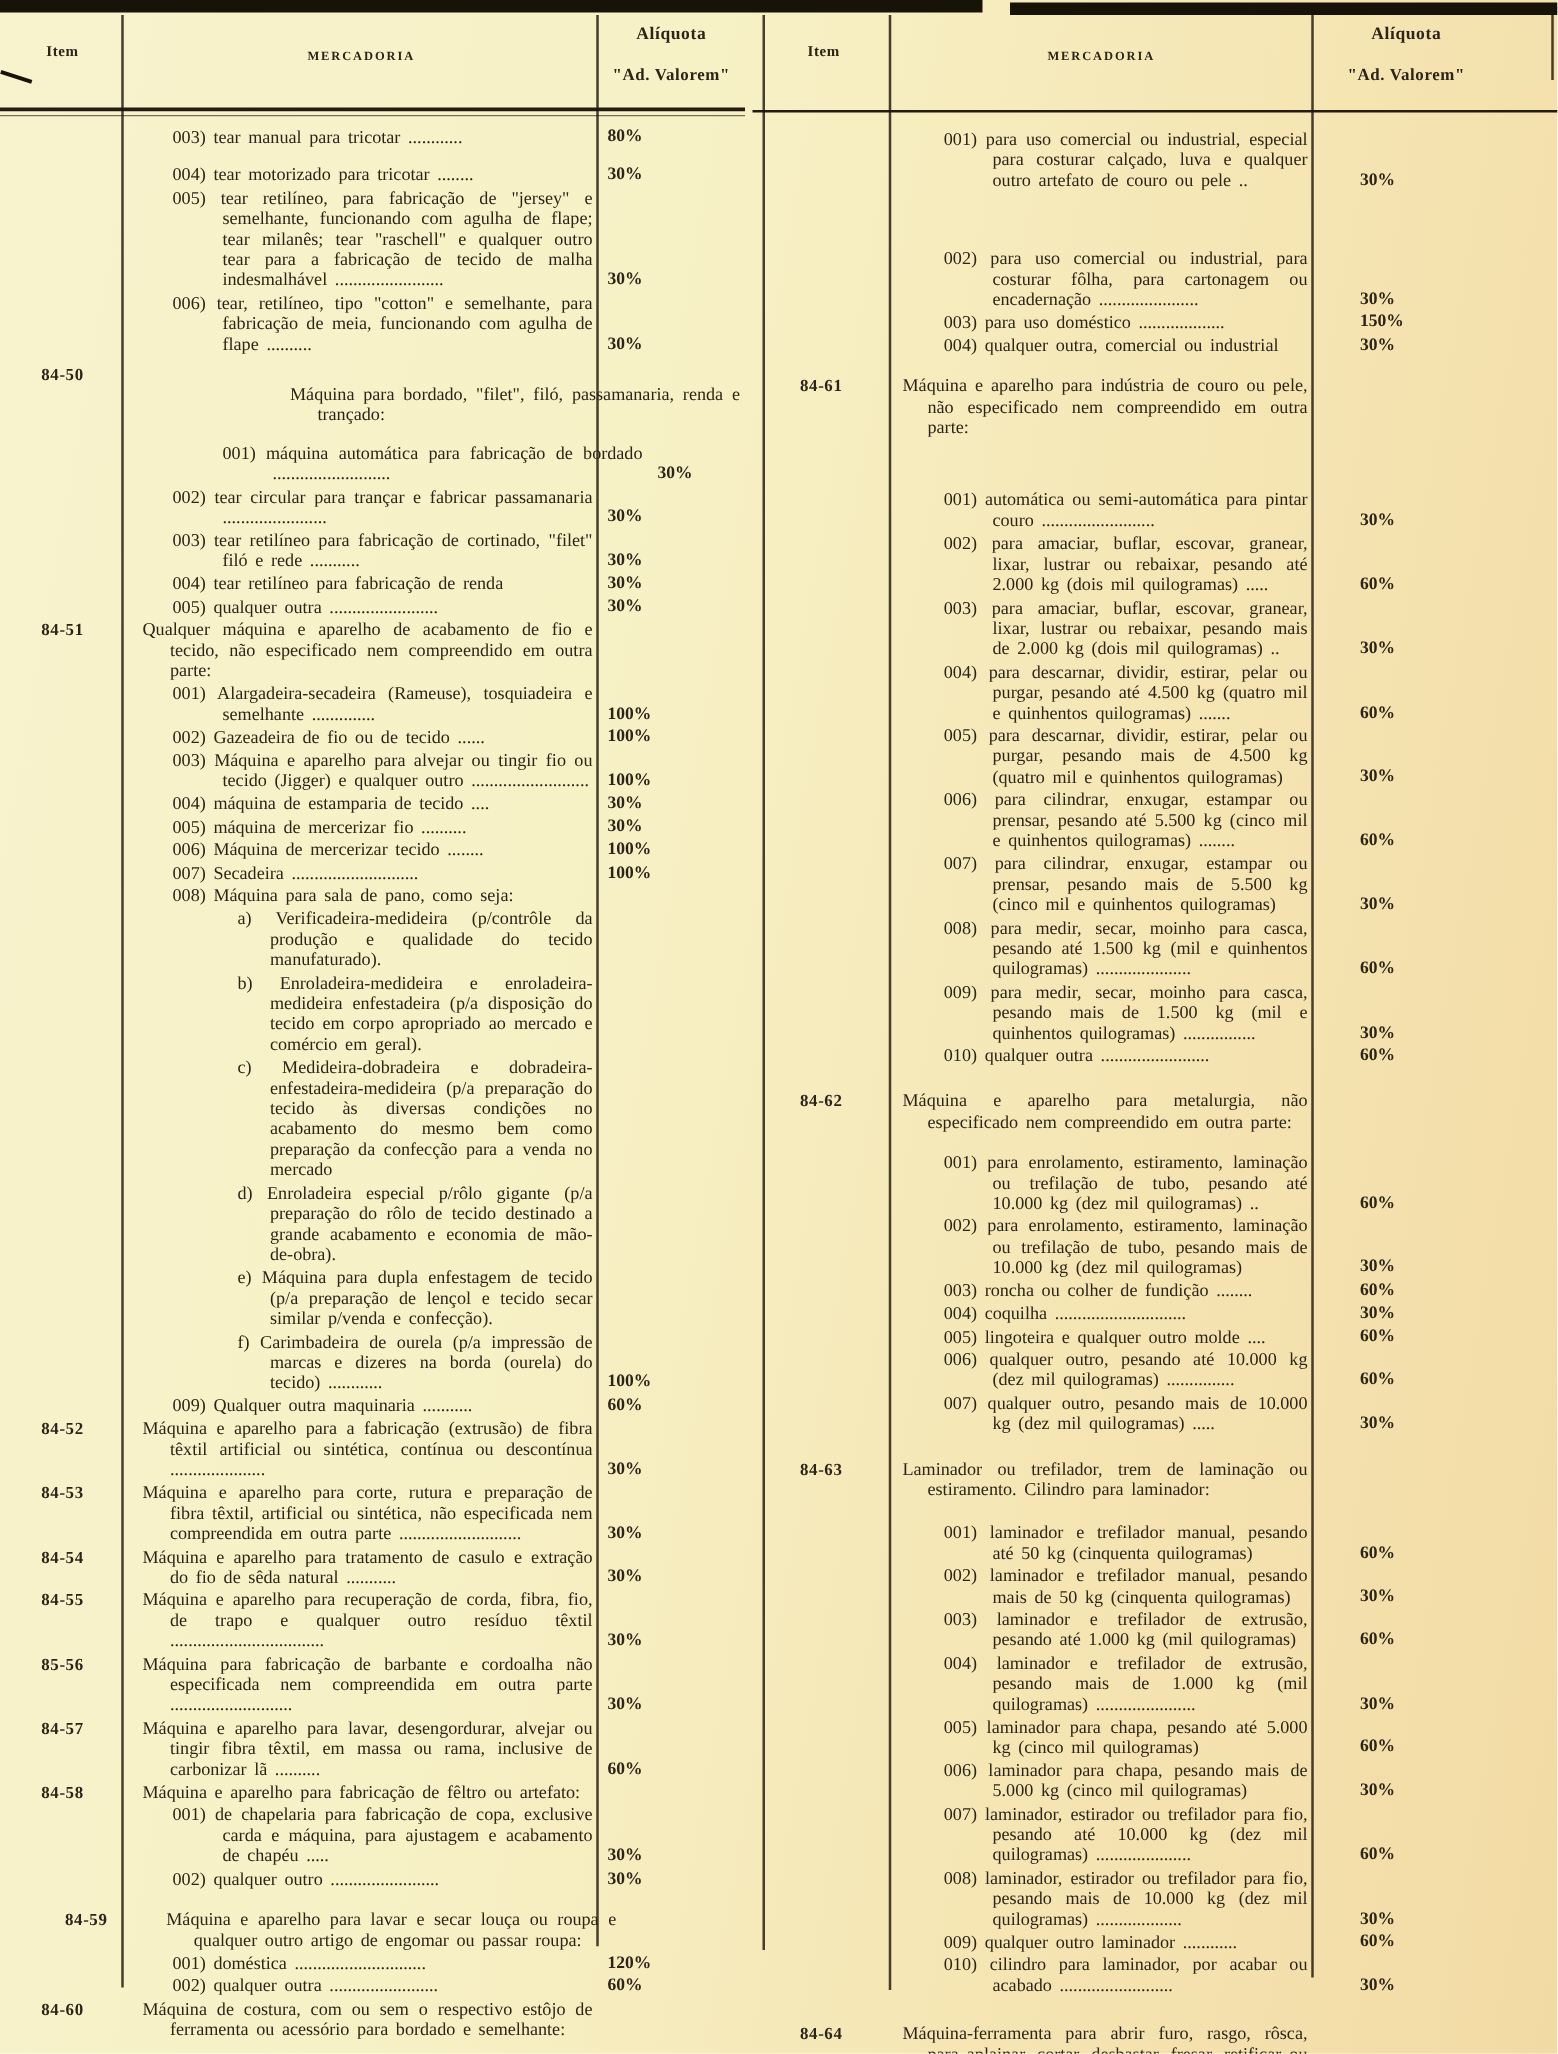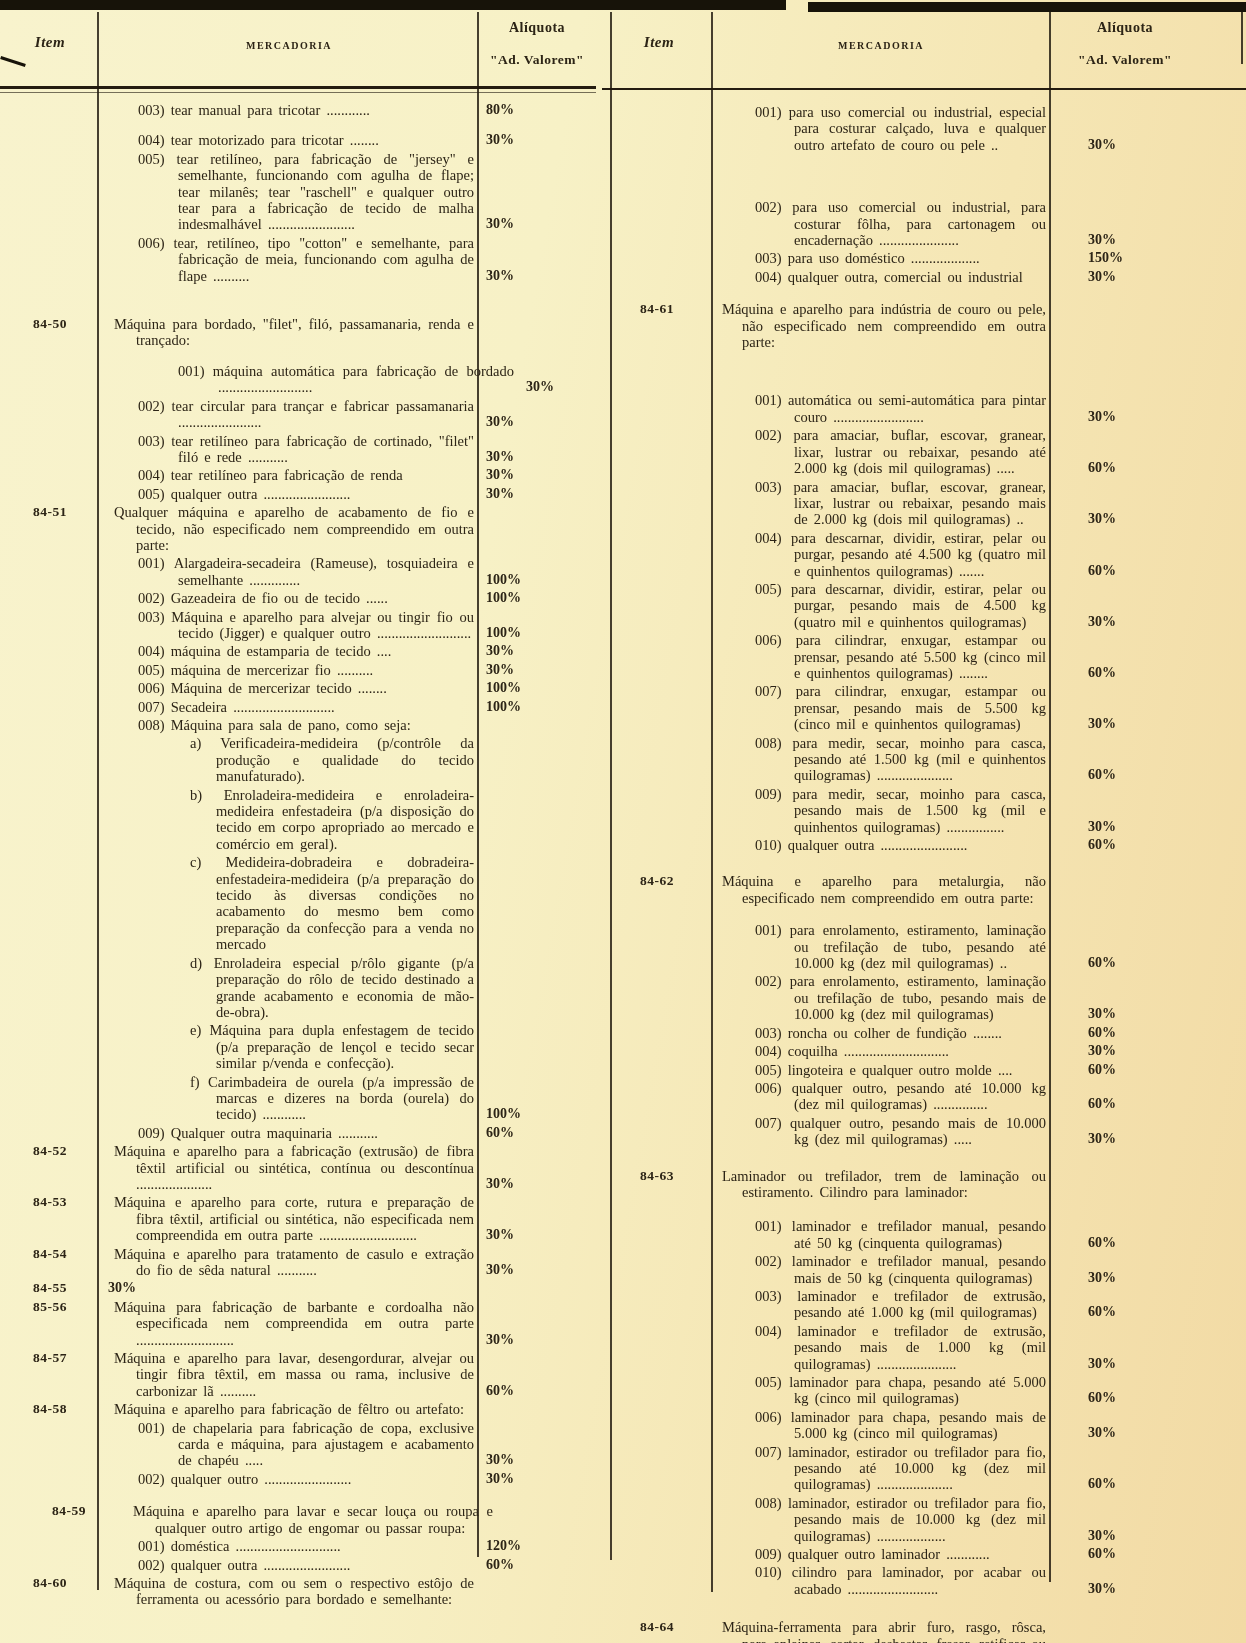--- a/index.html
+++ b/index.html
@@ -9,21 +9,21 @@
   body{width:1246px;height:1643px;overflow:hidden;
        font-family:"Liberation Serif", serif; color:var(--ink);}
   .page{position:relative;width:1246px;height:1643px;
         background:linear-gradient(100deg,var(--paper-left) 0%, #f7f1c6 38%, #f5e6b4 68%, var(--paper-right) 100%);}
   
   .topbar{position:absolute;background:#171309;}
   .bar-a{left:0;top:0;width:786px;height:10px;}
   .bar-b{left:808px;top:2px;width:438px;height:10px;}
   
   .hdr{position:absolute;font-weight:bold;letter-spacing:.5px;}
-  .hdr-item{top:34px;width:100px;text-align:center;font-size:15px;font-style:italic;}
+  .hdr-item{top:34px;width:100px;text-align:center;font-size:12px;}
   .hdr-merc{top:40px;text-align:center;font-size:10px;letter-spacing:1.5px;}
   .hdr-aliq1{top:20px;text-align:center;font-size:14px;}
   .hdr-aliq2{top:52px;text-align:center;font-size:13.5px;}
   
   .vrule{position:absolute;width:2px;background:rgba(30,23,12,.82);}
   .hrule{position:absolute;height:3px;background:var(--rule);}
   .hrule-thin{position:absolute;height:1px;background:rgba(30,23,12,.6);}
   .printers-mark{position:absolute;left:0px;top:60px;width:26px;height:3px;
         background:#171309;transform:rotate(18deg);}
   
@@ -92,21 +92,21 @@
       <div class="row">
         <div class="cell-code"></div>
         <div class="cell-text t1">005) tear retilíneo, para fabricação de "jersey" e semelhante, funcionando com agulha de flape; tear milanês; tear "raschell" e qualquer outro tear para a fabricação de tecido de malha indesmalhável ........................</div>
         <div class="cell-val">30%</div>
       </div>
       <div class="row">
         <div class="cell-code"></div>
         <div class="cell-text t1">006) tear, retilíneo, tipo "cotton" e semelhante, para fabricação de meia, funcionando com agulha de flape ..........</div>
         <div class="cell-val">30%</div>
       </div>
-      <div class="row" style="margin-top: 32px;">
+      <div class="row" style="margin-top: 8px; flex-direction: column;">
         <div class="cell-code">84-50</div>
         <div class="cell-text t0">Máquina para bordado, "filet", filó, passamanaria, renda e trançado:</div>
         <div class="cell-val"></div>
       </div>
       <div class="row" style="margin-top: 14px; margin-left: 40px;">
         <div class="cell-code"></div>
         <div class="cell-text t1">001) máquina automática para fabricação de bordado ..........................</div>
         <div class="cell-val">30%</div>
       </div>
       <div class="row">
@@ -219,20 +219,21 @@
         <div class="cell-text t0">Máquina e aparelho para corte, rutura e preparação de fibra têxtil, artificial ou sintética, não especificada nem compreendida em outra parte ...........................</div>
         <div class="cell-val">30%</div>
       </div>
       <div class="row">
         <div class="cell-code">84-54</div>
         <div class="cell-text t0">Máquina e aparelho para tratamento de casulo e extração do fio de sêda natural ...........</div>
         <div class="cell-val">30%</div>
       </div>
       <div class="row">
         <div class="cell-code">84-55</div>
+        <div class="cell-text t0">Máquina e aparelho para recuperação de corda, fibra, fio, de trapo e qualquer outro resíduo têxtil ..................................</div>
         <div class="cell-val">30%</div>
       </div>
       <div class="row">
         <div class="cell-code">85-56</div>
         <div class="cell-text t0">Máquina para fabricação de barbante e cordoalha não especificada nem compreendida em outra parte ...........................</div>
         <div class="cell-val">30%</div>
       </div>
       <div class="row">
         <div class="cell-code">84-57</div>
         <div class="cell-text t0">Máquina e aparelho para lavar, desengordurar, alvejar ou tingir fibra têxtil, em massa ou rama, inclusive de carbonizar lã ..........</div>

